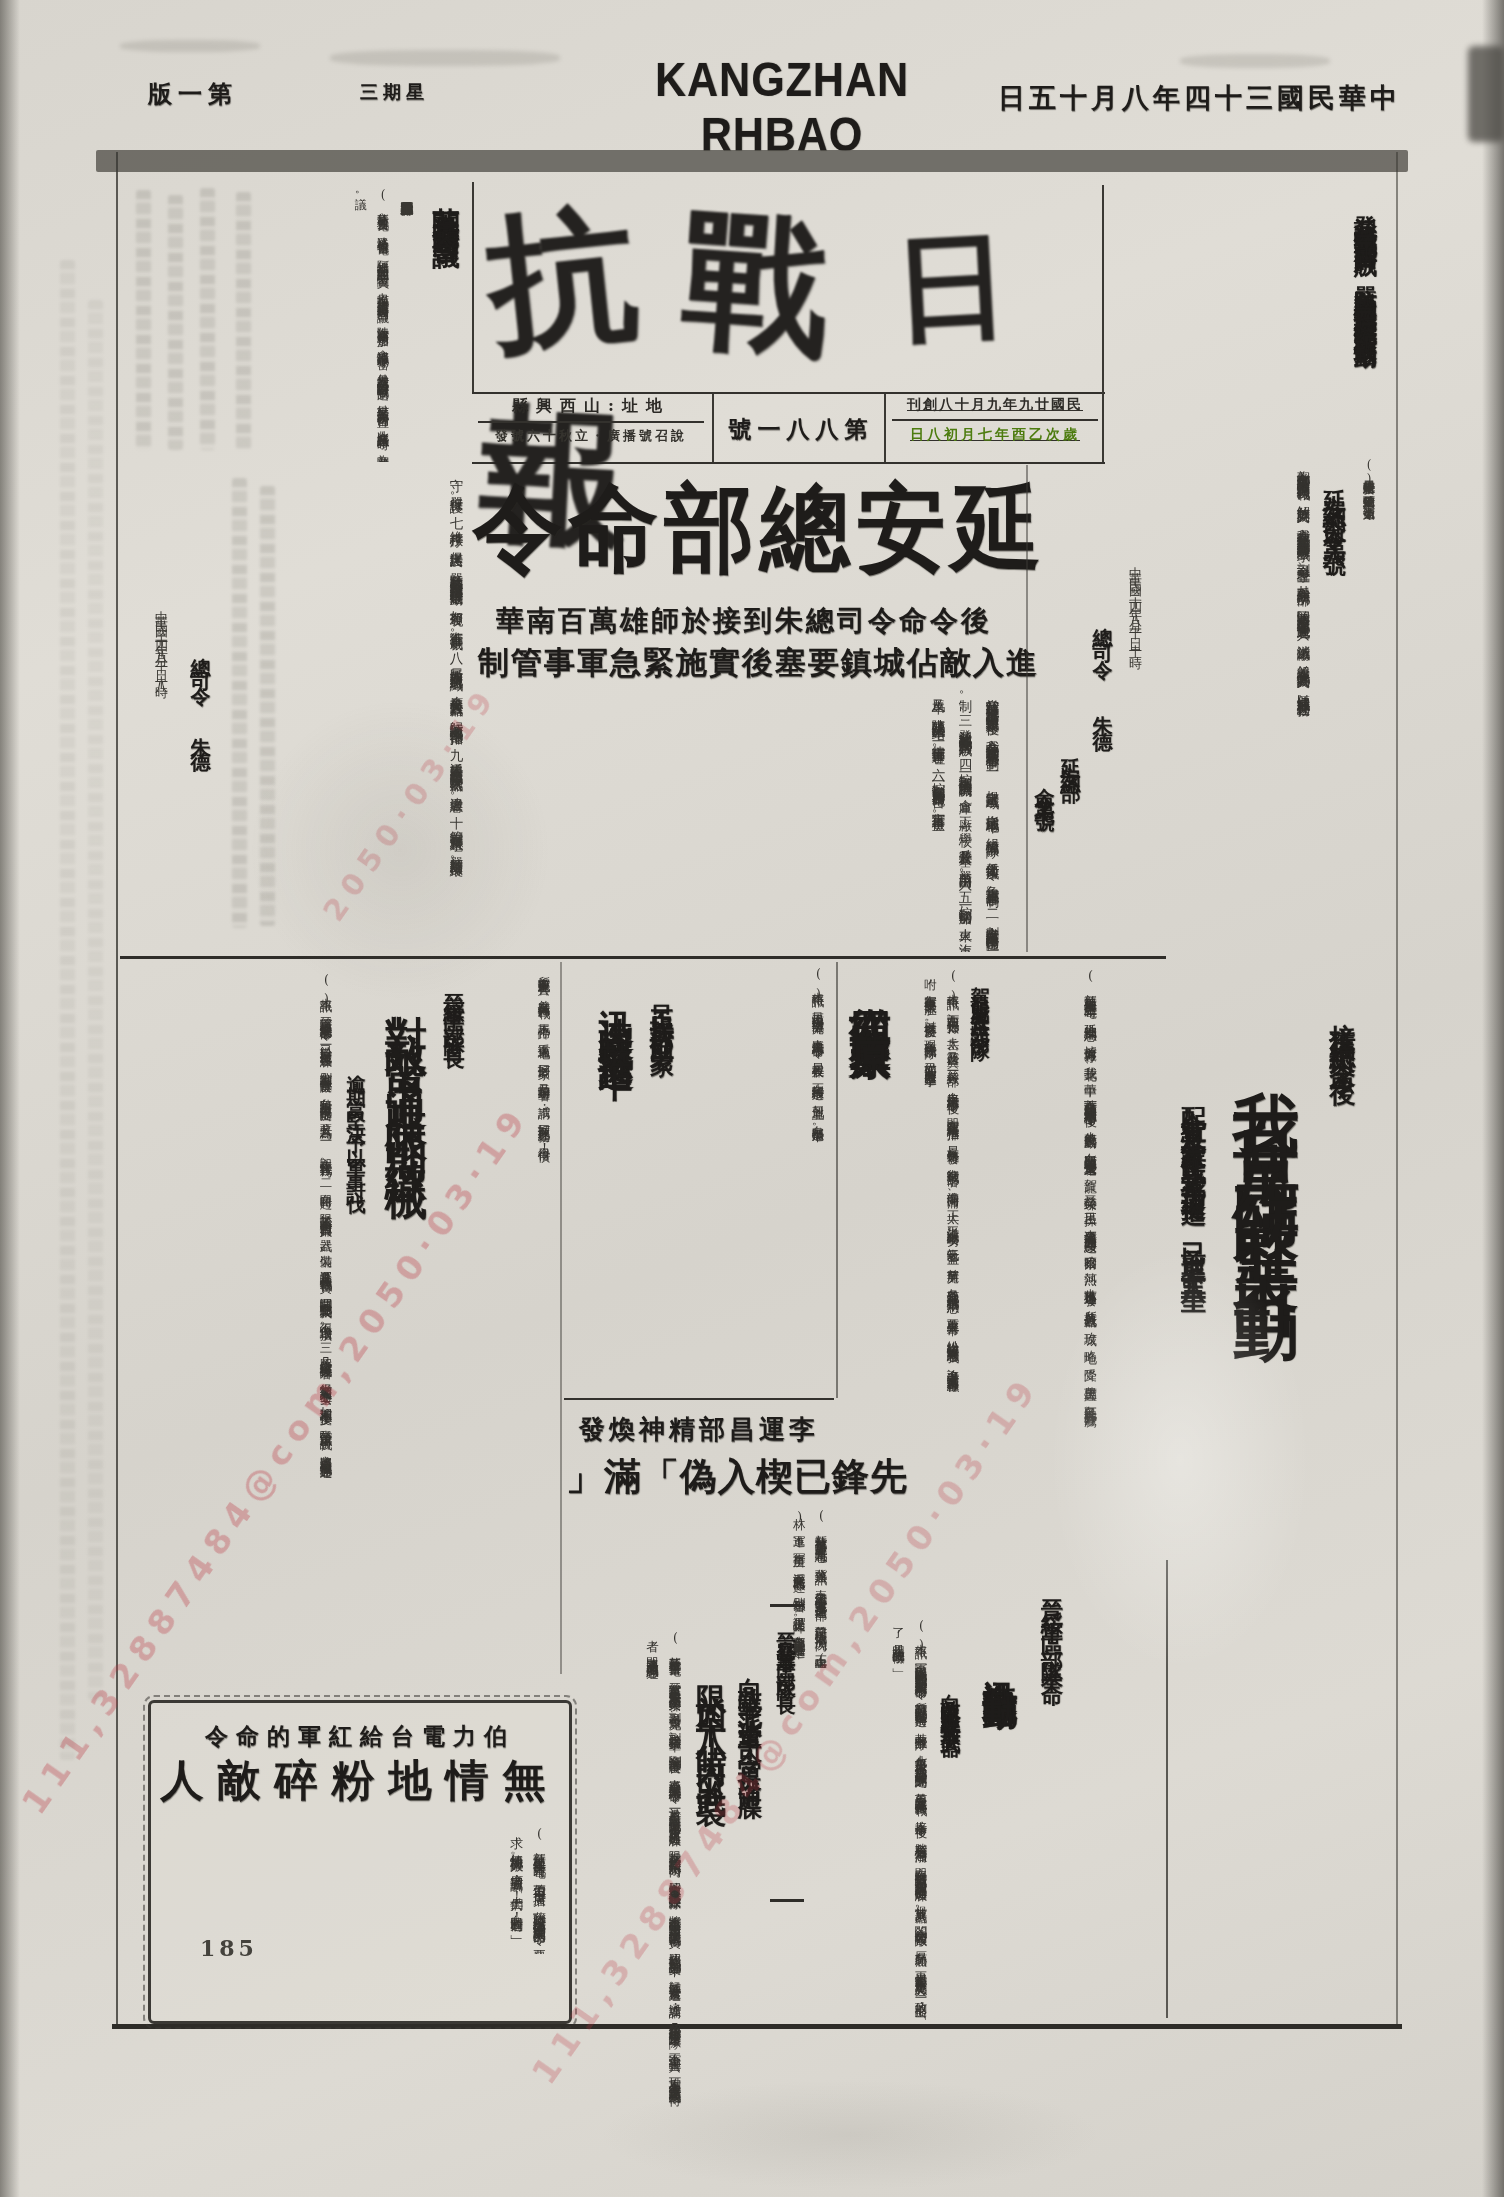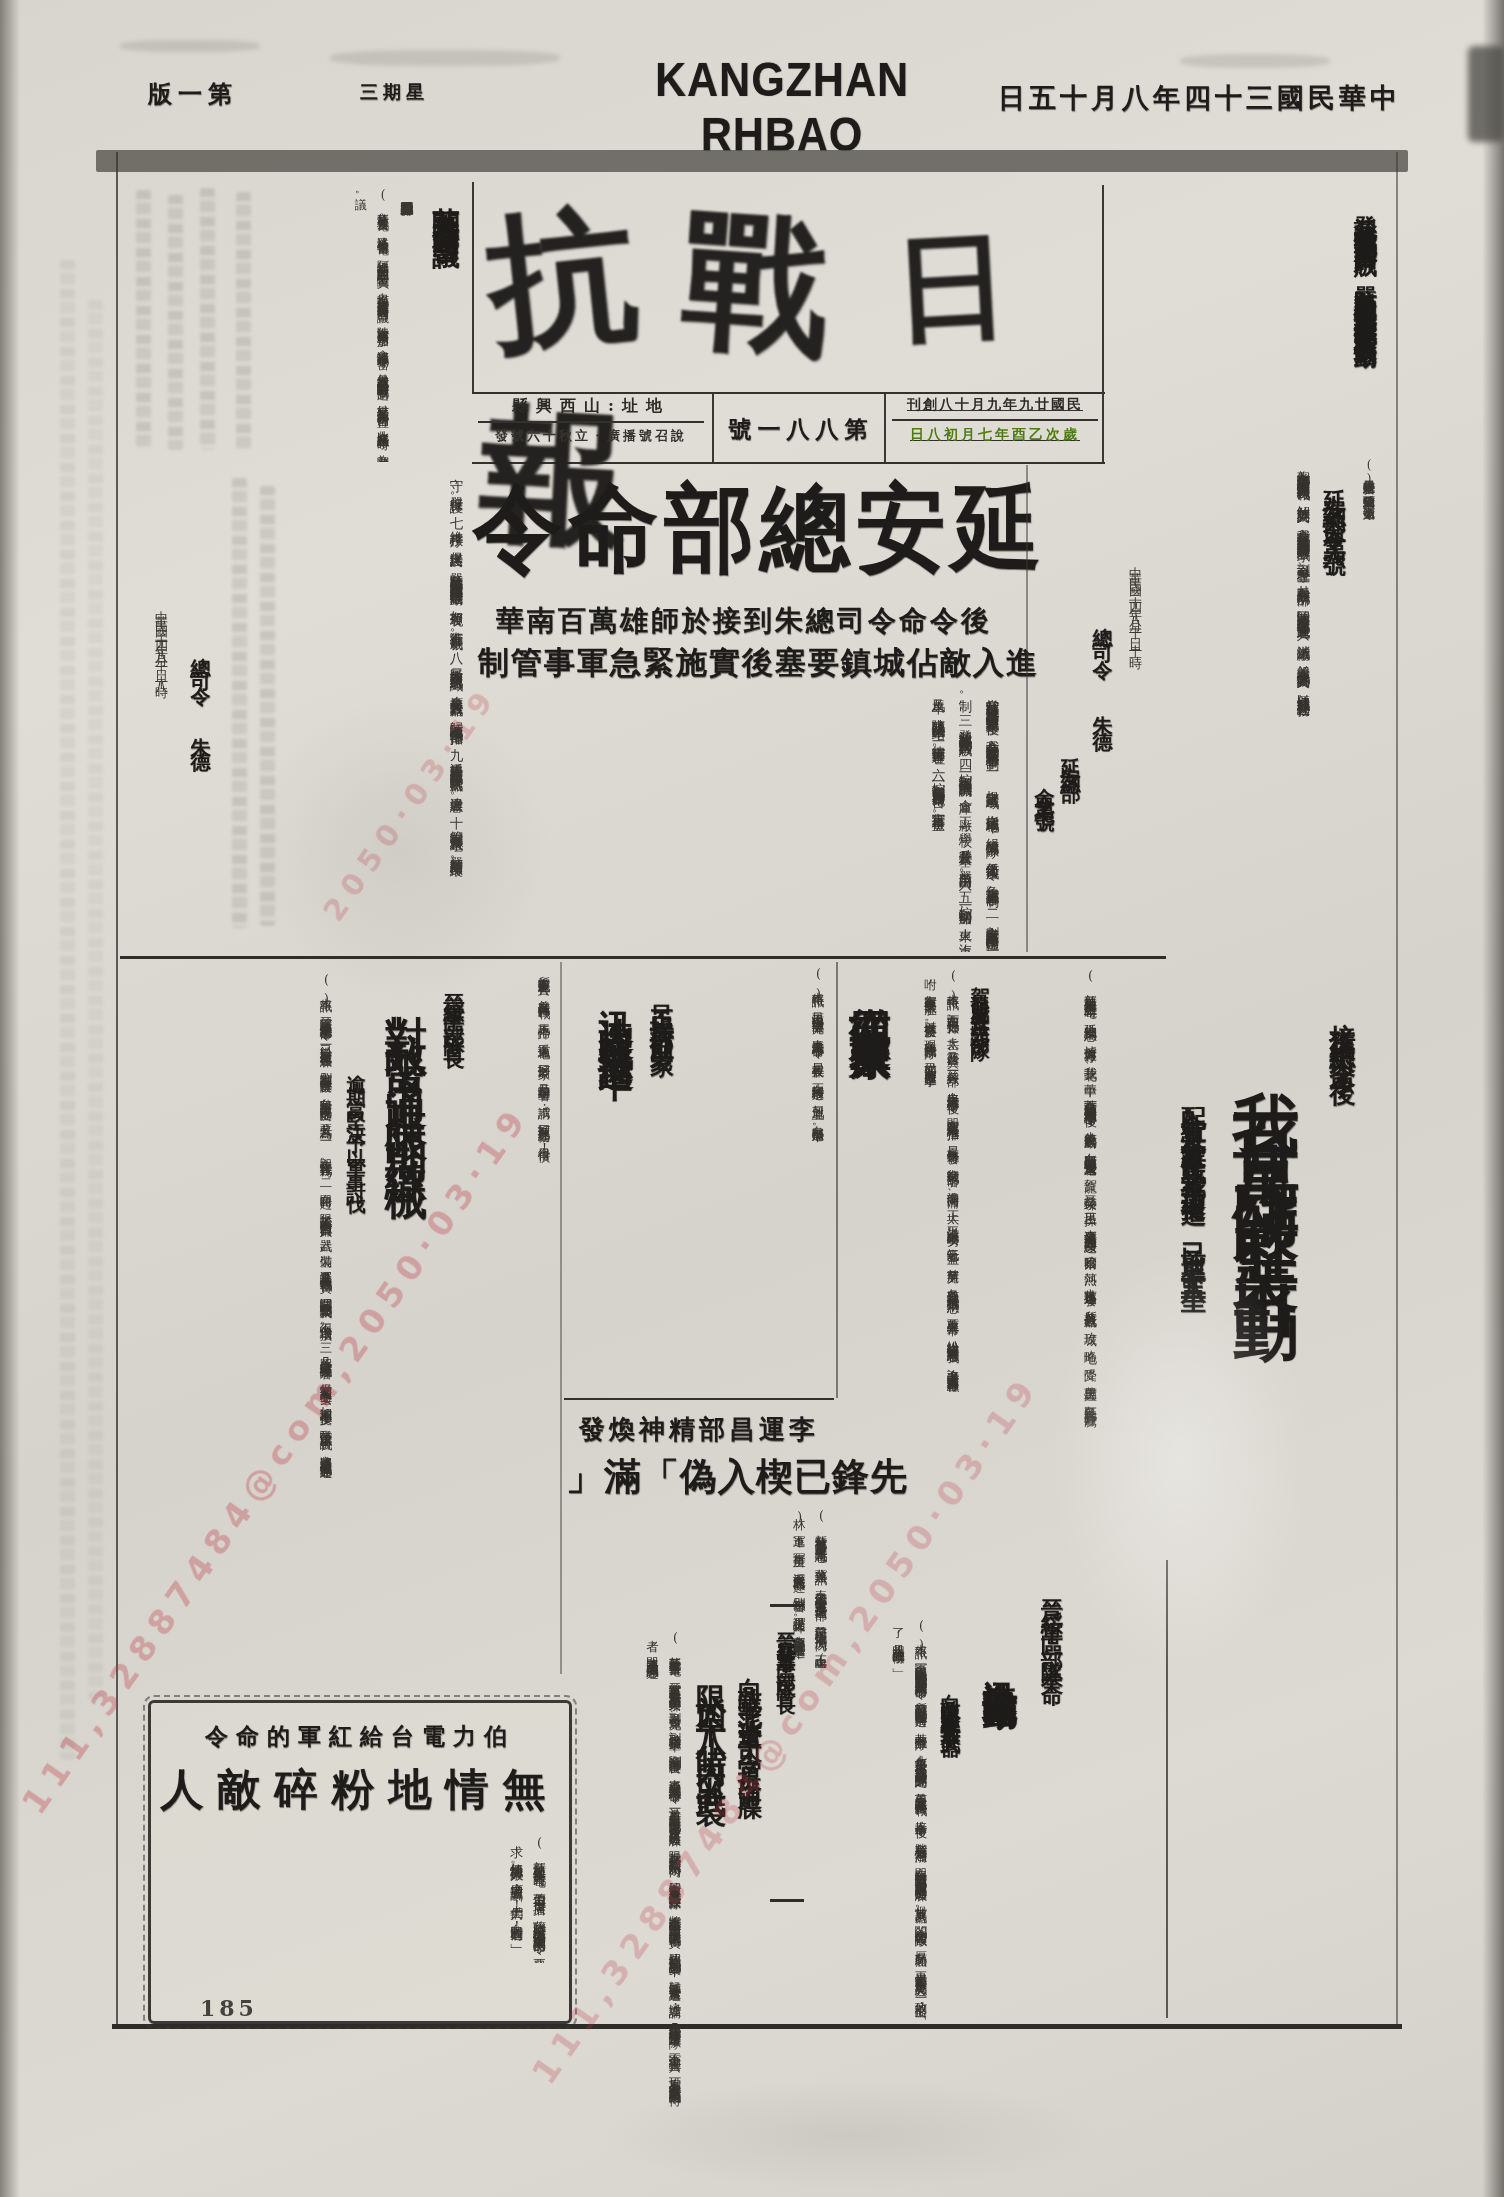--- a/index.html
+++ b/index.html
@@ -152,36 +152,36 @@
 <div class="abs hline ink soft" style="left:566px;top:1452px;width:266px;font-size:37px;font-weight:900;letter-spacing:1px;">」滿「偽入楔已鋒先</div>
 <div class="abs vtext" style="left:564px;top:1508px;width:268px;height:160px;font-size:12.5px;line-height:1.75;">(新華社冀熱遼十二日上午九時急電)冀熱遼訊:奉朱總司令命令向北進軍之李運昌部,前鋒已楔入偽「滿」境內,正向瀋陽(吉林)進軍,軍行所至,深受東北居民歡迎,特別感奮,謂是從天降。李部各部隊現正兼程挺進中。</div>
 
 <div class="abs vcol ink" style="left:440px;top:976px;height:350px;font-size:21px;font-weight:700;letter-spacing:8px;">晉綏軍區部隊首長</div>
 <div class="abs vcol ink soft" style="left:378px;top:982px;height:660px;font-size:42px;font-weight:900;letter-spacing:18px;">對敵發出通牒限期繳械</div>
 <div class="abs vcol ink" style="left:344px;top:1060px;height:500px;font-size:19px;font-weight:700;letter-spacing:12px;">逾期當堅決予以軍事討伐</div>
 <div class="abs vtext" style="left:128px;top:972px;width:210px;height:696px;font-size:12.5px;line-height:1.9;">(本報訊)晉綏軍區根據延安總部命令,已於十一日擬就最後通牒,分別由軍區各部隊首長,向其附近之日軍部隊長提出。其要點為:一、立即停止作戰行為。二、自即時起,限於若干小時內將全部兵員、武器、裝備、運輸工具及其他作戰物資,運向開闊地點交與我軍,不得毀壞增損。三、凡依照規定繳械投降者,當保證其個人生命安全。如逾期拒不接受,當堅決予以軍事討伐,定將遭遇完全被殲滅之命運。</div>
 
 <div class="abs wavybox" style="left:148px;top:1700px;width:418px;height:318px;">
   <div class="hline ink" style="margin-top:18px;font-size:23px;font-weight:700;letter-spacing:8px;">令命的軍紅給台電力伯</div>
-  <div class="hline ink soft" style="margin-top:9px;font-size:43px;font-weight:900;letter-spacing:14px;">人敵碎粉地情無</div>
+  <div class="hline ink soft" style="margin-top:0;font-size:43px;font-weight:900;letter-spacing:14px;">人敵碎粉地情無</div>
   <div class="vtext" style="margin:16px auto 0 auto;width:380px;height:128px;font-size:13px;line-height:1.75;">(新華社延安十二日九時電)伯力電台十一日廣播:蘇聯政府給深入偽滿的遠東紅軍的命令,要他們不顧日本的投降請求,無情地粉碎敵人。廣播號召說:「士兵們!向勝利前進!」</div>
 </div>
 
 <div class="abs vtext" style="left:586px;top:1630px;width:100px;height:478px;font-size:12.5px;line-height:1.8;">(新華社晉察冀十二日電)晉察冀軍區司令員兼政治委員聶榮臻、副司令員蕭克、副政治委員程子華、劉瀾濤等部隊首長,遵奉延安總部朱總司令命令,於本月十一日向日本華北派遣軍司令官下村定大將提出通牒,限其在接到通牒後四十八小時內,按照中蘇英美規定之無條件投降條款,將令本軍區管轄內之日本軍隊交出全部武器物資,依照我指定的地點分別集中,聽候妥善處置遣送。通牒謂:凡依照規定條款投降之日本軍隊,不論軍官與士兵,均可享有生命安全之保障與我軍的優待,如逾期拒絕投降者,即將遭受武力殲滅的惡運。</div>
 <div class="abs vcol ink soft" style="left:690px;top:1662px;height:498px;font-size:30px;font-weight:900;letter-spacing:10px;">限於四十八小時內交出武裝</div>
 <div class="abs vcol ink" style="left:734px;top:1658px;height:492px;font-size:24px;font-weight:700;letter-spacing:9px;">向敵華北派遣軍司令官提出通牒</div>
 <div class="abs vcol ink bracket-col" style="left:770px;top:1604px;height:272px;font-size:19px;font-weight:700;letter-spacing:8px;">晉察冀軍區部隊首長</div>
 
 <div class="abs vcol ink" style="left:1038px;top:1582px;height:310px;font-size:22px;font-weight:700;letter-spacing:12px;">晉綏軍區部隊奉命</div>
 <div class="abs vcol ink soft" style="left:976px;top:1652px;height:346px;font-size:35px;font-weight:900;letter-spacing:2px;">迅速向敵佔城市出動</div>
 <div class="abs vcol ink" style="left:938px;top:1678px;height:336px;font-size:20px;font-weight:700;letter-spacing:4px;">向敵遞出通牒促其放下武器</div>
 <div class="abs vtext" style="left:820px;top:1618px;width:112px;height:402px;font-size:12.5px;line-height:1.8;">(本報訊)軍區部隊以無比熱烈的戰鬥姿態奉接朱總司令的命令。所有戰鬥部隊都以迅猛向前進,其中有些部隊,七八年來日日夜夜不停地穿插於敵偽據點之間,英勇與敵寇及其走狗作戰,接奉命令後,勝利信心更為高漲,立即向附近敵佔城市和一切據點之敵偽提出通牒:促其放下武器。閻錫山之公開投敵,厚顏無恥,更燃起全體軍人之萬丈怒火,一致的提出:「再也不能忍耐了,是明令討伐的時候了!」</div>
 <div class="abs rule-v ni" style="left:1166px;top:1560px;height:458px;opacity:.8;"></div>
 
-<div class="abs" style="left:200px;top:1995px;font-size:22px;font-weight:700;color:#44423c;letter-spacing:4px;">185</div>
+<div class="abs" style="left:200px;top:1935px;font-size:22px;font-weight:700;color:#44423c;letter-spacing:4px;">185</div>
 
 <div class="abs watermark ni" style="left:30px;top:1790px;font-size:34px;transform:rotate(-55deg);">111,32887484@com,2050·03·19</div>
 <div class="abs watermark ni" style="left:540px;top:2060px;font-size:34px;transform:rotate(-55deg);opacity:.8;">111,32887484@com,2050·03·19</div>
 <div class="abs watermark ni" style="left:330px;top:900px;font-size:30px;transform:rotate(-55deg);opacity:.75;">2050·03·19</div>
 
 <div class="abs ni" style="left:1050px;top:1250px;width:260px;height:420px;background:radial-gradient(closest-side,rgba(255,255,252,.35),rgba(255,255,252,0));"></div>
 <div class="abs ni" style="left:250px;top:700px;width:300px;height:300px;background:radial-gradient(closest-side,rgba(120,118,110,.12),rgba(120,118,110,0));"></div>
 <div class="abs ni" style="left:600px;top:2080px;width:500px;height:110px;background:radial-gradient(closest-side,rgba(130,128,120,.15),rgba(130,128,120,0));"></div>
 
 </body></html>

